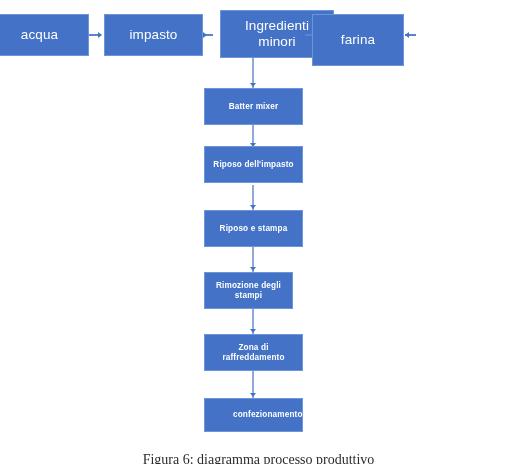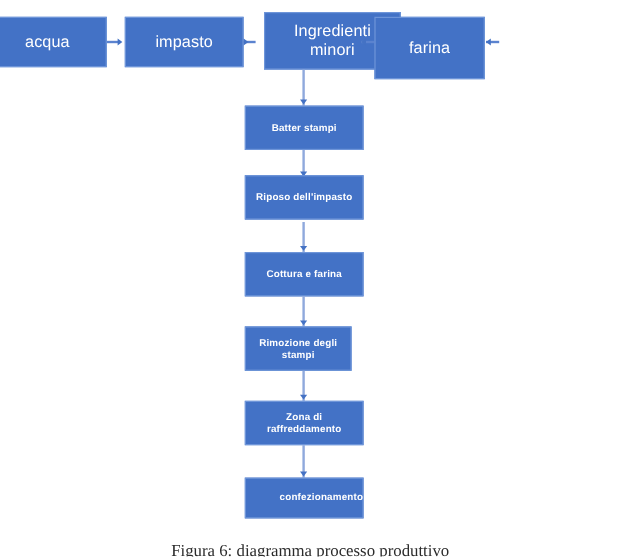--- a/index.html
+++ b/index.html
@@ -121,35 +121,35 @@
   </div>
 
   <div class="hline" style="left:405px;top:34px;width:11px;"></div>
   <div class="arrow-l" style="left:405px;top:31.5px;"></div>
 
 
   <div class="vline" style="left:252px;top:58px;height:30px;"></div>
   <div class="arrow-d" style="left:249.5px;top:83px;"></div>
 
   <div class="node proc" style="left:204px;top:88px;width:99px;height:37px;">
-    <span>Batter stampi</span>
+    <span>Batter mixer</span>
   </div>
 
   <div class="vline" style="left:252px;top:125px;height:23px;"></div>
   <div class="arrow-d" style="left:249.5px;top:143px;"></div>
 
   <div class="node proc" style="left:204px;top:146px;width:99px;height:37px;">
     <span>Riposo dell'impasto</span>
   </div>
 
   <div class="vline" style="left:252px;top:185px;height:25px;"></div>
   <div class="arrow-d" style="left:249.5px;top:205px;"></div>
 
   <div class="node proc" style="left:204px;top:210px;width:99px;height:37px;">
-    <span>Cottura e farina</span>
+    <span>Riposo e stampa</span>
   </div>
 
   <div class="vline" style="left:252px;top:247px;height:25px;"></div>
   <div class="arrow-d" style="left:249.5px;top:267px;"></div>
 
   <div class="node proc" style="left:204px;top:272px;width:89px;height:37px;">
     <span>Rimozione degli stampi</span>
   </div>
 
   <div class="vline" style="left:252px;top:309px;height:25px;"></div>

